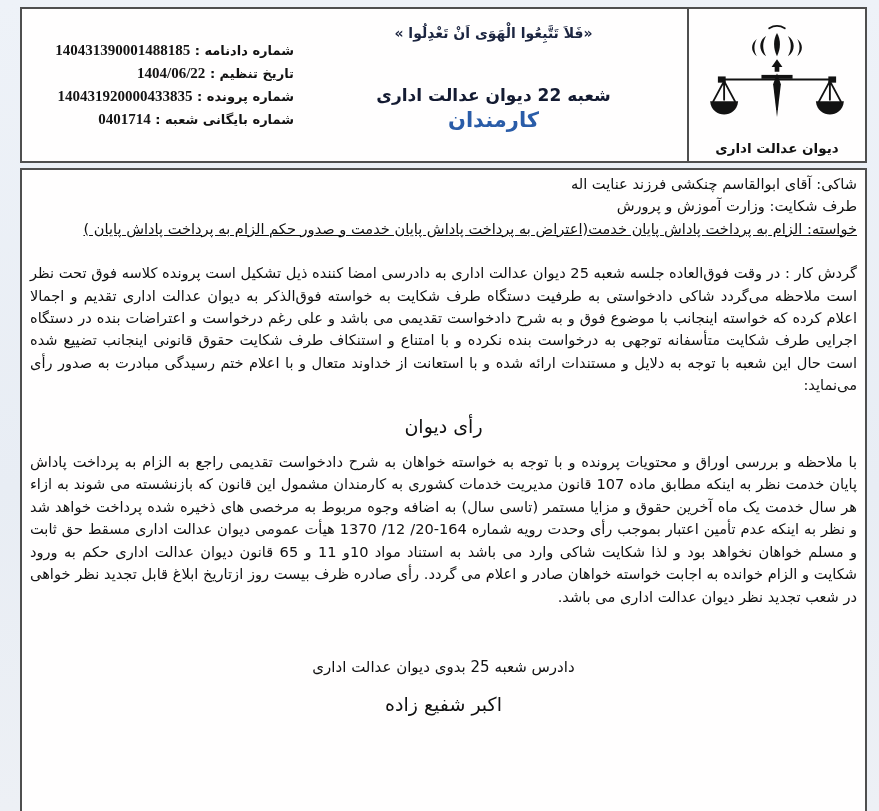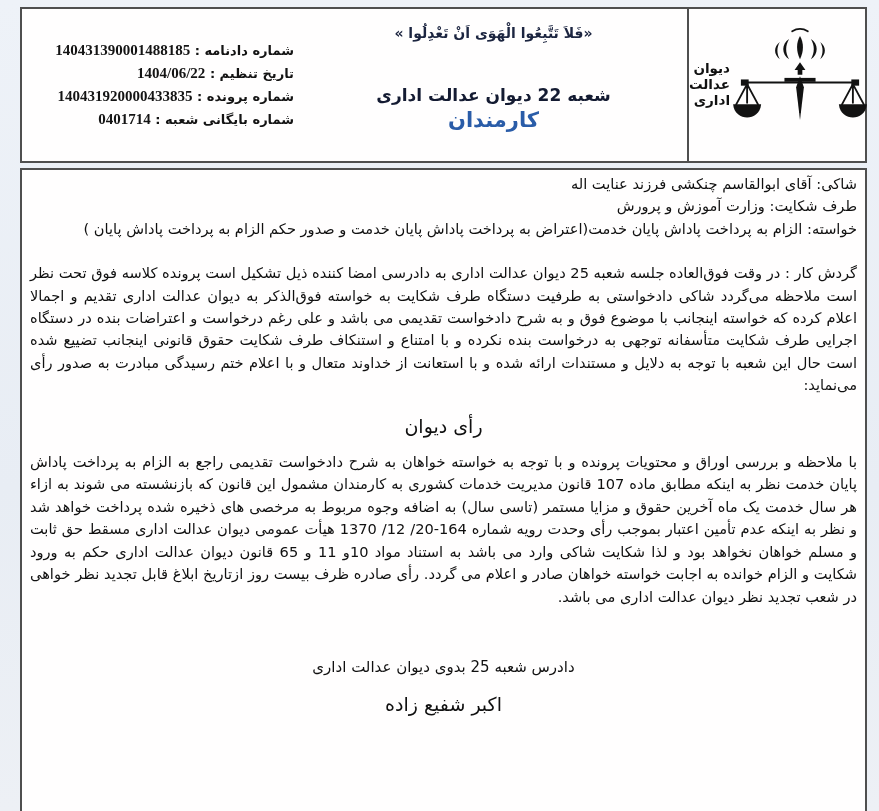--- a/index.html
+++ b/index.html
@@ -18,21 +18,21 @@
   
   .header-box {
     position:absolute; left:20px; top:7px; width:847px; height:156px;
     background:#fffefe; border:2px solid #4f4f4f;
     box-sizing:border-box;
     display:flex; flex-direction:row;
   }
   .emblem-panel {
     width:178px; box-sizing:border-box;
     border-left:2px solid #4f4f4f;
-    display:flex; flex-direction:row; align-items:center; justify-content:flex-end;
+    display:flex; flex-direction:column; align-items:center; justify-content:flex-end;
     padding-bottom:5px;
   }
   .emblem-caption {
     font-size:13.5px; font-weight:bold; color:#111; margin-top:2px;
   }
   .center-panel {
     flex:1; text-align:center; position:relative; padding-top:16px;
   }
   .quote {
     font-size:14px; font-weight:bold; color:#1c2540; letter-spacing:.2px;
@@ -62,21 +62,21 @@
   .body-box {
     position:absolute; left:20px; top:168px; width:847px; height:800px;
     background:#fffefe;
     border:2px solid #4f4f4f; border-bottom:5px solid #606060;
     box-sizing:border-box;
     padding:3px 8px 0 8px;
     color:#101010;
     font-size:14.6px; line-height:22.4px;
   }
   .party-line { margin:0; text-align:right; }
-  .claim-line { margin:0; text-align:justify; }
+  .claim-line { margin:0; text-align:justify;text-decoration:underline; }
   .paragraph  { margin:22px 0 0 0; text-align:justify; }
   .verdict-title { margin:18px 0 5px 0; text-align:center; font-size:19px; }
   .verdict-par { margin:14px 0 0 0; text-align:justify; }
   .signature-block { margin-top:48px; text-align:center; }
   .judge-title { font-size:15px; }
   .judge-name  { font-size:19px; margin-top:15px; }
 
   svg .ln { stroke:#121212; fill:none; stroke-width:2.4; stroke-linecap:round; }
   svg .fl { fill:#121212; stroke:none; }
 </style>

